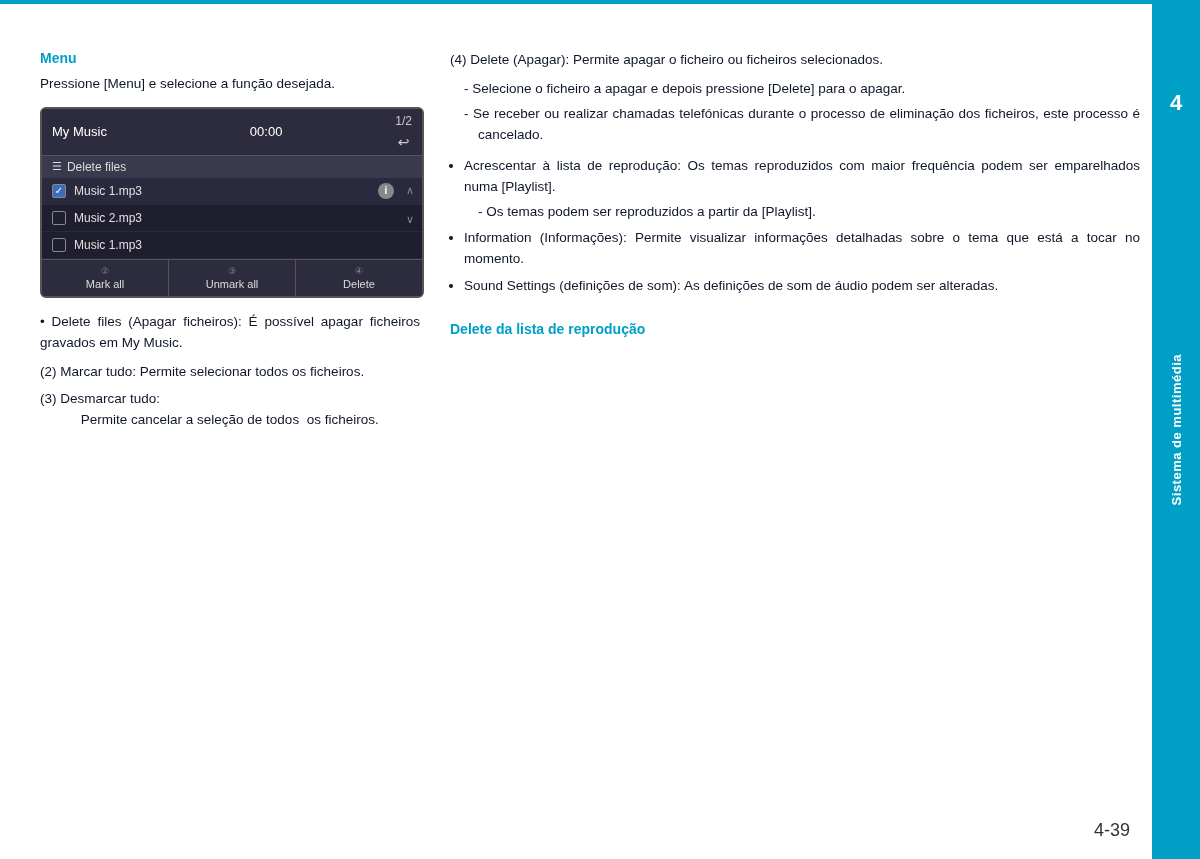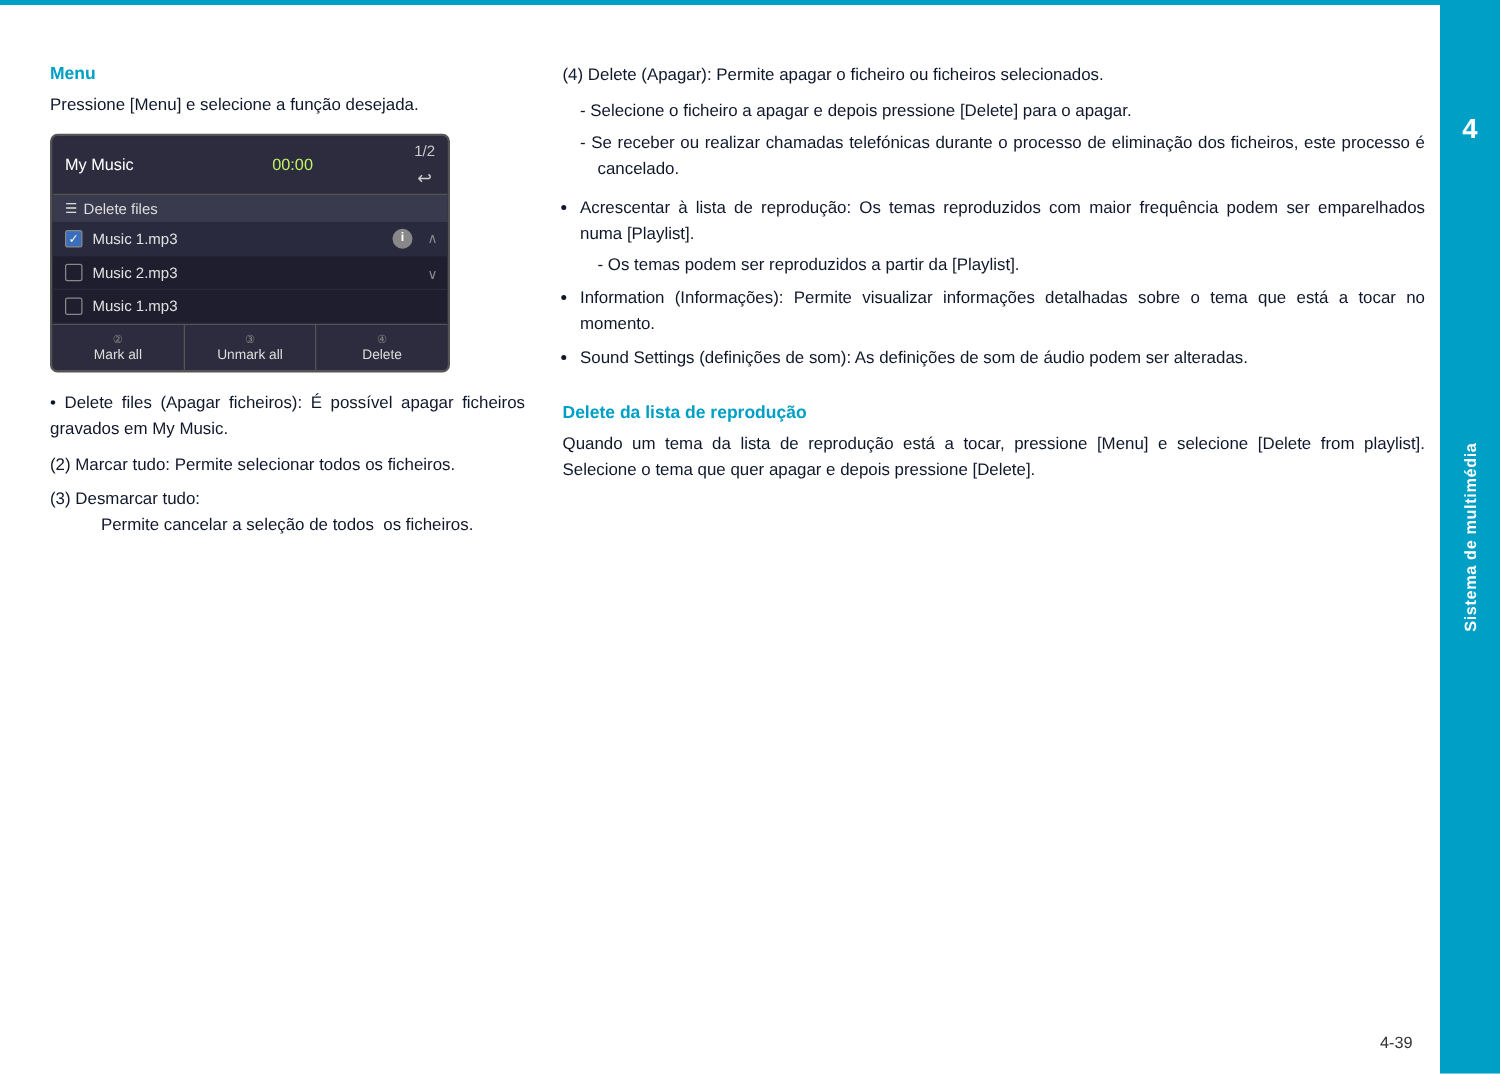--- a/index.html
+++ b/index.html
@@ -59,21 +59,21 @@
       left: 40px;
       right: 60px;
       bottom: 30px;
     }
 
     
     .page-number {
       position: absolute;
       bottom: 18px;
       right: 70px;
-      font-size: 13px;
+      font-size: 18px;
       color: #333;
     }
 
     
     .columns {
       display: flex;
       gap: 30px;
       margin-top: 30px;
     }
 
@@ -101,21 +101,21 @@
       line-height: 1.55;
       text-align: justify;
     }
 
     .intro-text {
       margin-bottom: 12px;
     }
 
     
     .ui-mockup {
-      width: 320px;
+      width: 384px;
       border: 2px solid #555;
       border-radius: 6px;
       overflow: hidden;
       margin-bottom: 14px;
       background: #1a1a2e;
     }
 
     .ui-header {
       background: #2c2c3e;
       display: flex;
@@ -125,21 +125,21 @@
       color: #ffffff;
       font-size: 13px;
     }
     .ui-header-title {
       font-size: 13px;
       color: #ffffff;
       font-weight: normal;
     }
     .ui-header-time {
       font-size: 13px;
-      color: #bef264;
+      color: #ffffff;
       margin-left: 30px;
     }
     .ui-header-right {
       display: flex;
       align-items: center;
       gap: 6px;
       font-size: 12px;
       color: #ccc;
       flex-direction: column;
     }
@@ -389,18 +389,17 @@
         <li>
           Information (Informações): Permite visualizar informações detalhadas sobre o tema que está a tocar no momento.
         </li>
         <li>
           Sound Settings (definições de som): As definições de som de áudio podem ser alteradas.
         </li>
       </ul>
 
       <div style="margin-top: 24px;">
         <div class="section-heading">Delete da lista de reprodução</div>
-        <p>Quando um tema da lista de reprodução está a tocar, pressione [Menu] e selecione [Delete from playlist]. Selecione o tema que quer apagar e depois pressione [Delete].</p>
       </div>
 
     </div>
   </div>
 </div>
 
 </body></html>

